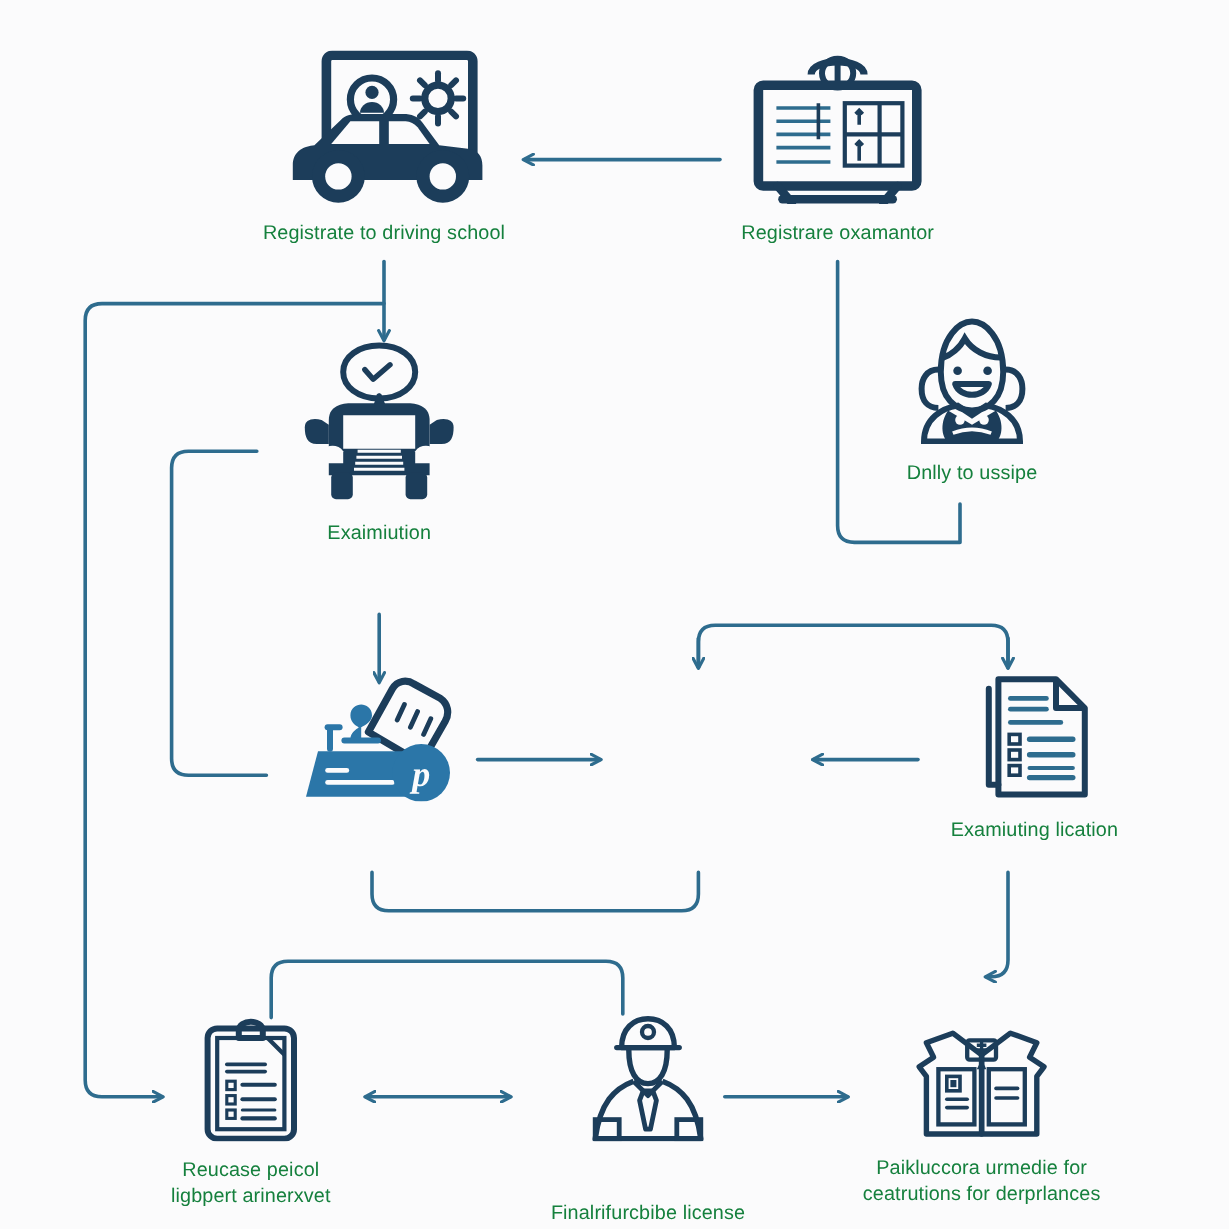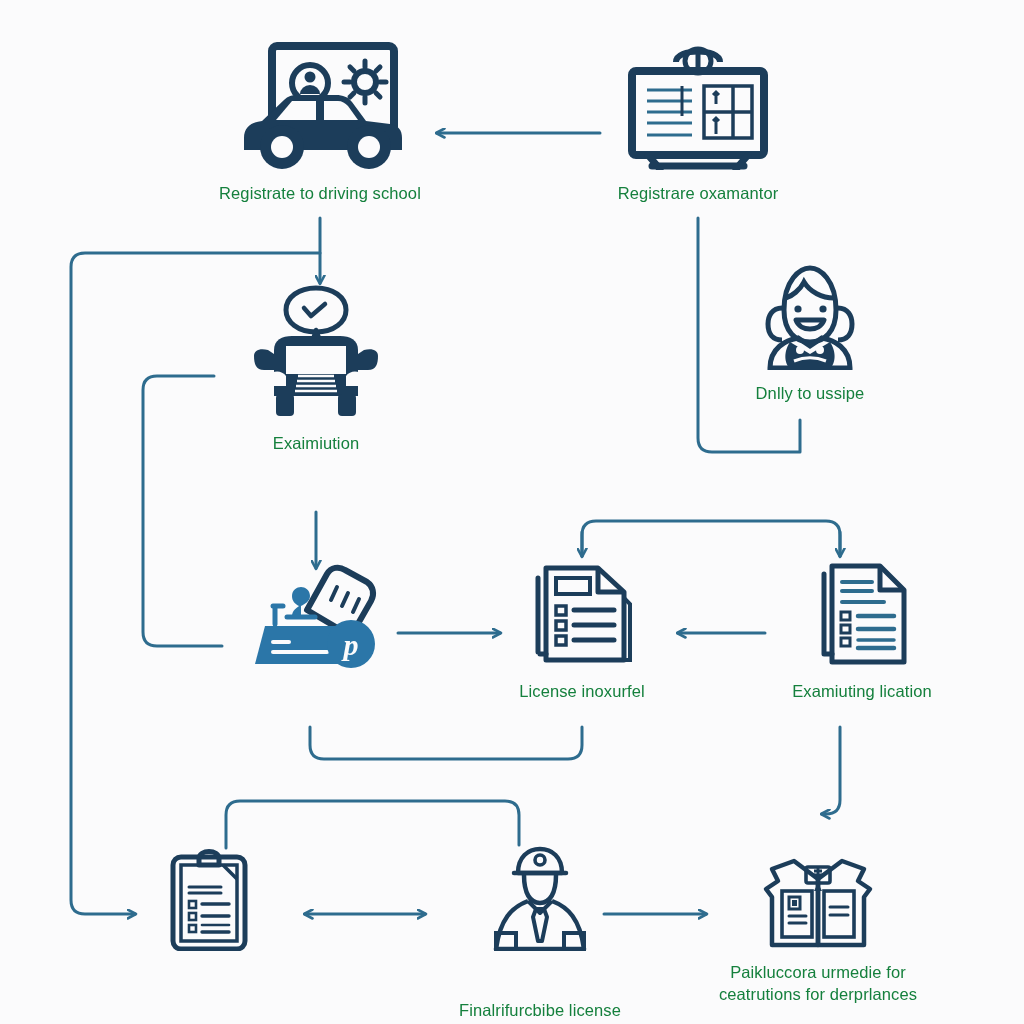--- a/index.html
+++ b/index.html
@@ -214,40 +214,20 @@
         <g stroke="#fbfbfc" stroke-width="4" stroke-linecap="round">
           <line x1="28" y1="82" x2="44" y2="82"></line>
           <line x1="28" y1="92" x2="82" y2="92"></line>
         </g>
         <circle cx="106" cy="84" r="24" fill="#2b76a8"></circle>
         <text x="106" y="95" font-family="'Liberation Serif', serif" font-size="30" font-style="italic" font-weight="bold" fill="#fbfbfc" text-anchor="middle">p</text>
       </svg>
     </span>
   </div>
 
-  <div class="node" style="left:482px; top:560px; width:200px;">
-    <span class="node-icon">
-      <svg width="108" height="108" viewBox="0 0 108 108">
-        <path d="M18,8 L70,8 L96,32 L96,100 L18,100 Z" fill="none" stroke="#1c3d5a" stroke-width="5" stroke-linejoin="round"></path>
-        <path d="M70,8 L70,32 L96,32" fill="none" stroke="#1c3d5a" stroke-width="5" stroke-linejoin="round"></path>
-        <path d="M10,18 L10,92 M12,94 L18,94" fill="none" stroke="#1c3d5a" stroke-width="5" stroke-linecap="round"></path>
-        <path d="M96,38 L102,44 L102,100 L24,100" fill="none" stroke="#1c3d5a" stroke-width="4"></path>
-        <rect x="28" y="18" width="34" height="16" fill="none" stroke="#1c3d5a" stroke-width="4"></rect>
-        <g>
-          <rect x="28" y="46" width="10" height="9" fill="none" stroke="#1c3d5a" stroke-width="3.5"></rect>
-          <line x1="46" y1="50" x2="86" y2="50" stroke="#1c3d5a" stroke-width="5" stroke-linecap="round"></line>
-          <rect x="28" y="61" width="10" height="9" fill="none" stroke="#1c3d5a" stroke-width="3.5"></rect>
-          <line x1="46" y1="65" x2="86" y2="65" stroke="#1c3d5a" stroke-width="5" stroke-linecap="round"></line>
-          <rect x="28" y="76" width="10" height="9" fill="none" stroke="#1c3d5a" stroke-width="3.5"></rect>
-          <line x1="46" y1="80" x2="86" y2="80" stroke="#1c3d5a" stroke-width="5" stroke-linecap="round"></line>
-        </g>
-      </svg>
-    </span>
-    <span class="node-label">License inoxurfel</span>
-  </div>
 
   <div class="node" style="left:762px; top:560px; width:200px;">
     <span class="node-icon">
       <svg width="100" height="108" viewBox="0 0 100 108">
         <path d="M20,6 L68,6 L92,30 L92,102 L20,102 Z" fill="none" stroke="#1c3d5a" stroke-width="5" stroke-linejoin="round"></path>
         <path d="M68,6 L68,30 L92,30" fill="none" stroke="#1c3d5a" stroke-width="5" stroke-linejoin="round"></path>
         <path d="M12,14 L12,94 M12,94 L20,94" fill="none" stroke="#1c3d5a" stroke-width="5" stroke-linecap="round"></path>
         <g stroke="#2e6c8e" stroke-width="4" stroke-linecap="round">
           <line x1="30" y1="22" x2="60" y2="22"></line>
           <line x1="30" y1="31" x2="60" y2="31"></line>
@@ -282,20 +262,22 @@
           <rect x="28" y="56" width="7" height="7" fill="none" stroke="#1c3d5a" stroke-width="2.6"></rect>
           <line x1="41" y1="59" x2="68" y2="59" stroke="#1c3d5a" stroke-width="3.4" stroke-linecap="round"></line>
           <rect x="28" y="68" width="7" height="7" fill="none" stroke="#1c3d5a" stroke-width="2.6"></rect>
           <line x1="41" y1="71" x2="68" y2="71" stroke="#1c3d5a" stroke-width="3.4" stroke-linecap="round"></line>
           <rect x="28" y="80" width="7" height="7" fill="none" stroke="#1c3d5a" stroke-width="2.6"></rect>
           <line x1="41" y1="80" x2="68" y2="80" stroke="#1c3d5a" stroke-width="2.6" stroke-linecap="round"></line>
           <line x1="41" y1="87" x2="68" y2="87" stroke="#1c3d5a" stroke-width="3.4" stroke-linecap="round"></line>
         </g>
       </svg>
     </span>
+    <span class="node-label">Reucase peicol
+ligbpert arinerxvet</span>
   </div>
 
   <div class="node" style="left:440px; top:845px; width:200px;gap:36px;">
     <span class="node-icon">
       <svg width="112" height="106" viewBox="0 0 112 106">
         <path d="M34,28 C34,12 44,4 56,4 C68,4 78,12 78,28 Z" fill="none" stroke="#1c3d5a" stroke-width="4.5" stroke-linejoin="round"></path>
         <line x1="30" y1="28" x2="82" y2="28" stroke="#1c3d5a" stroke-width="4.5" stroke-linecap="round"></line>
         <circle cx="56" cy="15" r="5" fill="none" stroke="#1c3d5a" stroke-width="3.6"></circle>
         <path d="M40,30 C40,48 46,58 56,58 C66,58 72,48 72,30" fill="none" stroke="#1c3d5a" stroke-width="4.5"></path>
         <path d="M44,56 L56,68 L68,56" fill="none" stroke="#1c3d5a" stroke-width="4" stroke-linejoin="round"></path>

